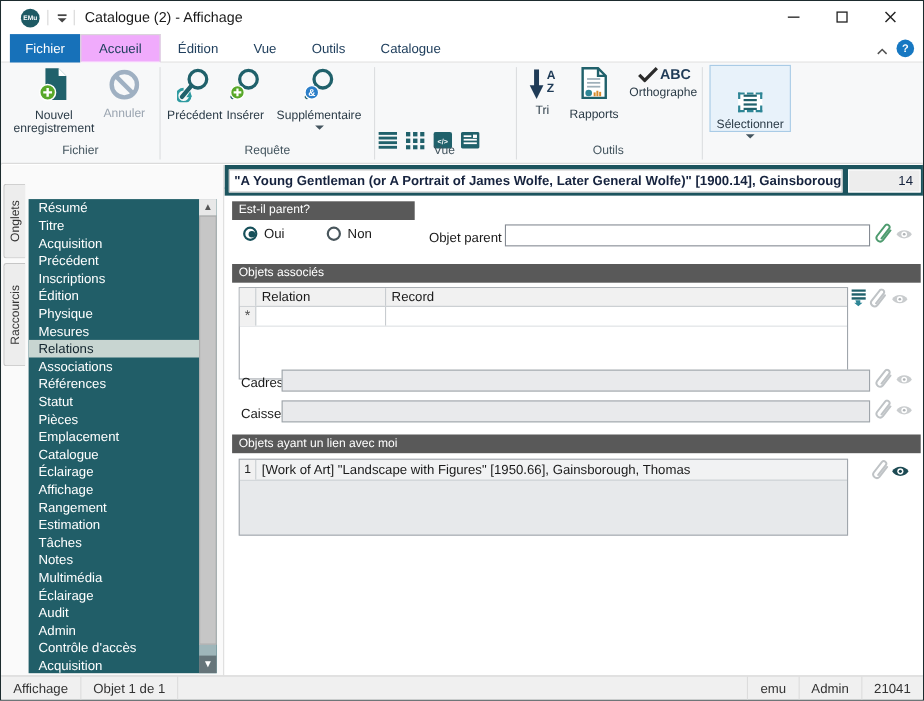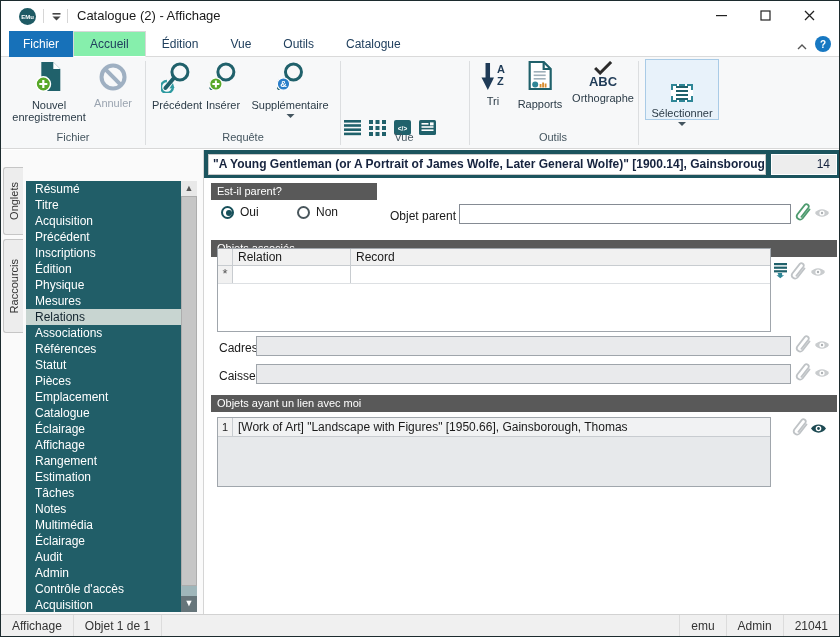--- a/index.html
+++ b/index.html
@@ -15,21 +15,21 @@
   .tb-sep { position:absolute; top:8px; width:1px; height:14px; background:#D6D6D6; }
   .qat { position:absolute; left:50px; top:10px; }
   .title-text { position:absolute; left:76px; top:7px; font-size:13px; color:#1a1a1a; white-space:nowrap; }
   .winbtn { position:absolute; top:0; width:44px; height:29px; display:flex; align-items:center; justify-content:center; color:#222; }
   .winbtn svg { display:block; }
   
   .tabstrip { position:absolute; left:0; top:30px; width:100%; height:26px; background:#fff; border-bottom:1px solid #DADADA; }
   .mtabs { position:absolute; left:8px; top:0; height:26px; display:flex; }
   .mtab { height:26px; padding:0 16px; display:flex; align-items:center; font-size:12px; color:#21405E; white-space:nowrap; }
   .mtab.file { background:#1771B9; color:#fff; padding:0 14px; }
-  .mtab.active { background:#86efac; border:1px solid #D8D8D8; border-bottom:1px solid #fff; position:relative; top:0;justify-content:center; }
+  .mtab.active { background:#f0abfc; border:1px solid #D8D8D8; border-bottom:1px solid #fff; position:relative; top:0;justify-content:center; }
   .ribbon-collapse { position:absolute; right:32px; top:8px; color:#555; }
   .helpbtn { position:absolute; right:8px; top:5px; width:16px; height:16px; border-radius:50%; background:#1778C2;
              color:#fff; font-weight:bold; font-size:10px; display:flex; align-items:center; justify-content:center; }
   
   .ribbon { position:absolute; left:0; top:56px; width:100%; height:92px; background:#F7F8F9; border-bottom:1px solid #D8D8D8; }
   .rsep { position:absolute; top:4px; width:1px; height:84px; background:#DCDEE0; }
   .rgrouplabel { position:absolute; top:74px; font-size:11px; color:#44555F; transform:translateX(-50%); white-space:nowrap; }
   .rbtn { position:absolute; top:4px; display:flex; flex-direction:column; align-items:center; transform:translateX(-50%); }
   .rbtn .lbl { font-size:11px; color:#2B3B47; margin-top:3px; line-height:12px; text-align:center; white-space:pre-line; }
   .rbtn .lbl.disabled { color:#9AA4B0; }
@@ -304,21 +304,21 @@
             <rect x="8" y="17" width="12" height="1.6" fill="#9FB0BA"></rect>
           <circle cx="9.5" cy="23.5" r="3" fill="#2E8696"></circle>
           <rect x="14" y="23" width="1.8" height="3.5" fill="#D98B2B"></rect>
             <rect x="16.5" y="21.5" width="1.8" height="5" fill="#D98B2B"></rect>
             <rect x="19" y="22.5" width="1.8" height="4" fill="#D98B2B"></rect>
         </svg>
       </span>
       <span class="lbl">Rapports</span>
     </div>
     <div class="rbtn" style="left:602px">
-      <span style="display:flex;flex-direction:column;align-items:center">
+      <span style="display:flex;flex-direction:row;align-items:center">
         <svg width="22" height="14" viewBox="0 0 22 14">
             <path d="M3 7l5 5L19 1" fill="none" stroke="#2B2B2B" stroke-width="3"></path>
           </svg>
         <span style="font-weight:bold;font-size:13px;color:#1F3B57;line-height:14px">ABC</span>
       </span>
       <span class="lbl">Orthographe</span>
     </div>
     <div class="rsep" style="left:637px"></div>
 
     <div class="selectbtn">
@@ -451,21 +451,21 @@
     <span class="iconbtn" style="left:610px;top:29px">
       <svg width="16" height="12" viewBox="0 0 16 12">
           <path d="M1 6C4 1 12 1 15 6 12 11 4 11 1 6z" fill="#C9CCCE"></path>
           <circle cx="8" cy="6" r="2.6" fill="#fff"></circle>
           <circle cx="8" cy="6" r="1.2" fill="#AEB2B5"></circle>
         </svg>
     </span>
 
     <div class="sec-head" style="left:7px;top:62px;width:626px">Objets associés</div>
 
-    <div class="gridtable" style="left:13px;top:70px;width:554px;height:84px">
+    <div class="gridtable" style="left:13px;top:83px;width:554px;height:84px">
       <div class="gt-headrow">
         <div class="gt-sel"></div>
         <div class="gt-c1">Relation</div>
         <div class="gt-c2">Record</div>
       </div>
       <div class="gt-row">
         <div class="gt-sel">*</div>
         <div class="gt-c1"></div>
         <div class="gt-c2"></div>
       </div>

